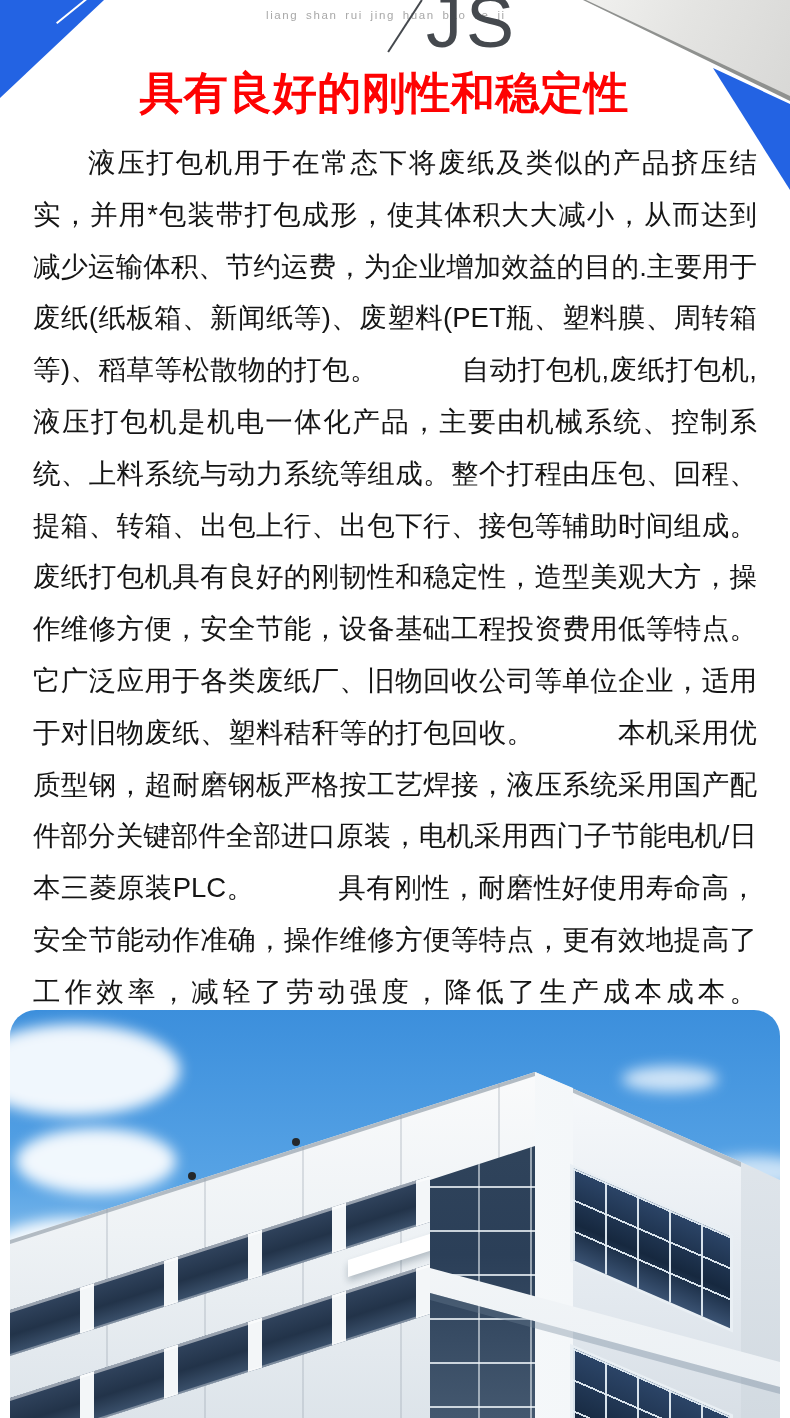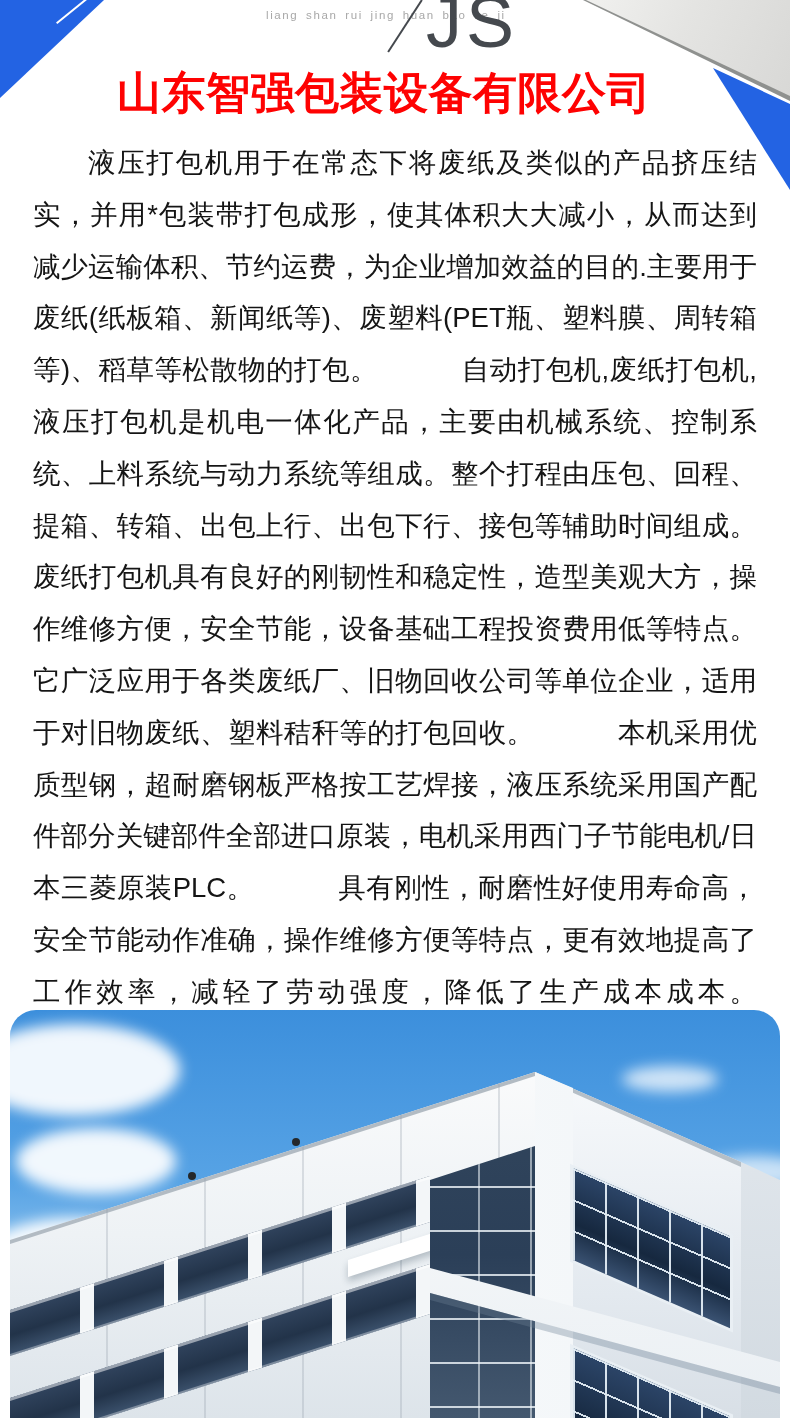--- a/index.html
+++ b/index.html
@@ -148,21 +148,21 @@
   <div class="paper-right"></div>
   <div class="paper-edge"></div>
   <div class="corner-right-blue"></div>
 
   <header class="banner">
     <span class="tagline">liang shan rui jing huan bao ke ji</span>
     <span class="slash"></span>
     <span class="logo">JS</span>
   </header>
 
-  <h1 class="title">山东智强包装设备有限公司</h1>
+  <h1 class="title">具有良好的刚性和稳定性</h1>
 
   <main class="article">
     <p>液压打包机用于在常态下将废纸及类似的产品挤压结实，并用*包装带打包成形，使其体积大大减小，从而达到减少运输体积、节约运费，为企业增加效益的目的.主要用于废纸(纸板箱、新闻纸等)、废塑料(PET瓶、塑料膜、周转箱等)、稻草等松散物的打包。　　　自动打包机,废纸打包机,液压打包机是机电一体化产品，主要由机械系统、控制系统、上料系统与动力系统等组成。整个打程由压包、回程、提箱、转箱、出包上行、出包下行、接包等辅助时间组成。废纸打包机具有良好的刚韧性和稳定性，造型美观大方，操作维修方便，安全节能，设备基础工程投资费用低等特点。它广泛应用于各类废纸厂、旧物回收公司等单位企业，适用于对旧物废纸、塑料秸秆等的打包回收。　　　本机采用优质型钢，超耐磨钢板严格按工艺焊接，液压系统采用国产配件部分关键部件全部进口原装，电机采用西门子节能电机/日本三菱原装PLC。　　　具有刚性，耐磨性好使用寿命高，安全节能动作准确，操作维修方便等特点，更有效地提高了工作效率，减轻了劳动强度，降低了生产成本成本。　　　本机以高标准、高起点、高要求，参照国外同类产品的*技术，*工艺精心设计的打捆机。　　　具有良好的刚性和稳定性，造型美观大方，操作维修方便，安全节能，设备基础工程投资费用低等优点。</p>
   </main>
 
   <figure class="photo" aria-label="modern white factory building under blue sky with clouds">
     <div class="cloud c1"></div>
     <div class="cloud c2"></div>
     <div class="cloud c3"></div>
     <div class="cloud c4"></div>

